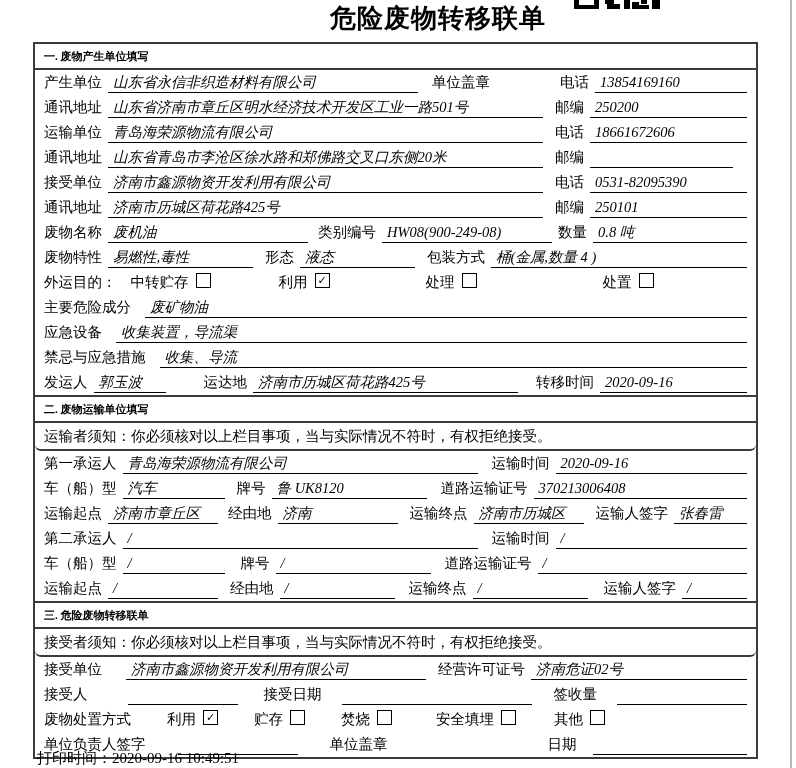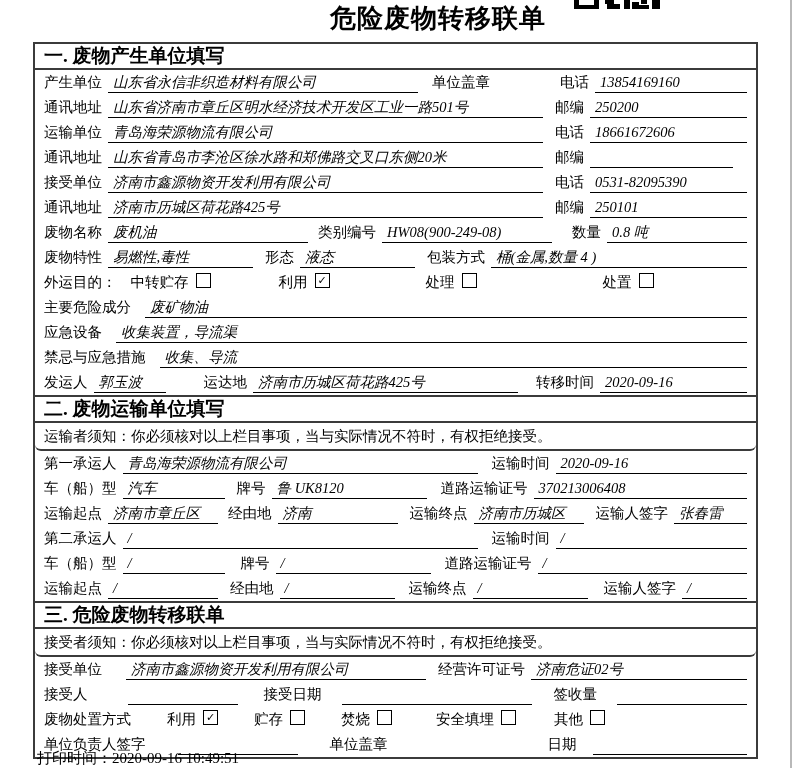--- a/index.html
+++ b/index.html
@@ -13,21 +13,21 @@
   .serial{position:absolute;left:37px;top:13px;font-size:15px;}
   .doc-title{position:absolute;left:330px;top:1px;font-size:26px;font-weight:bold;letter-spacing:1px;}
   .qr{position:absolute;left:574px;top:0;}
   .edge-line{position:absolute;left:790px;top:0;bottom:0;width:2px;background:#b9b9b9;}
   
   .form{
     position:absolute;left:33px;top:42px;width:725px;
     border:2px solid #3b3b3b;background:#fff;box-sizing:border-box;
   }
   .sec-hd{
-    height:26px;line-height:24px;font-weight:bold;font-size:19px;
+    height:26px;line-height:24px;font-weight:bold;font-size:11px;
     padding:0 9px;border-bottom:2px solid #3b3b3b;box-sizing:border-box;
   }
   .sec-hd.topline{border-top:2px solid #3b3b3b;height:28px;}
   .notice{
     height:28px;line-height:26px;font-size:14.5px;padding:0 9px;
     border-bottom:2px solid #3b3b3b;box-sizing:border-box;border-radius:6px;
   }
   .row{
     display:flex;align-items:center;height:25px;padding:0 9px;
     font-size:14.5px;white-space:nowrap;box-sizing:border-box;
@@ -116,21 +116,21 @@
       <span class="val" style="width:425px">济南市历城区荷花路425号</span>
       <span class="lbl" style="margin-left:12px">邮编</span>
       <span class="val fill">250101</span>
     </div>
 
     <div class="row">
       <span class="lbl">废物名称</span>
       <span class="val" style="width:190px">废机油</span>
       <span class="lbl" style="margin-left:10px">类别编号</span>
       <span class="val" style="width:160px">HW08(900-249-08)</span>
-      <span class="lbl" style="margin-left:20px">数量</span>
+      <span class="lbl" style="margin-left:6px">数量</span>
       <span class="val fill">0.8 吨</span>
     </div>
 
     <div class="row">
       <span class="lbl">废物特性</span>
       <span class="val" style="width:135px">易燃性,毒性</span>
       <span class="lbl" style="margin-left:12px">形态</span>
       <span class="val" style="width:105px">液态</span>
       <span class="lbl" style="margin-left:12px">包装方式</span>
       <span class="val fill">桶(金属,数量 4 )</span>

